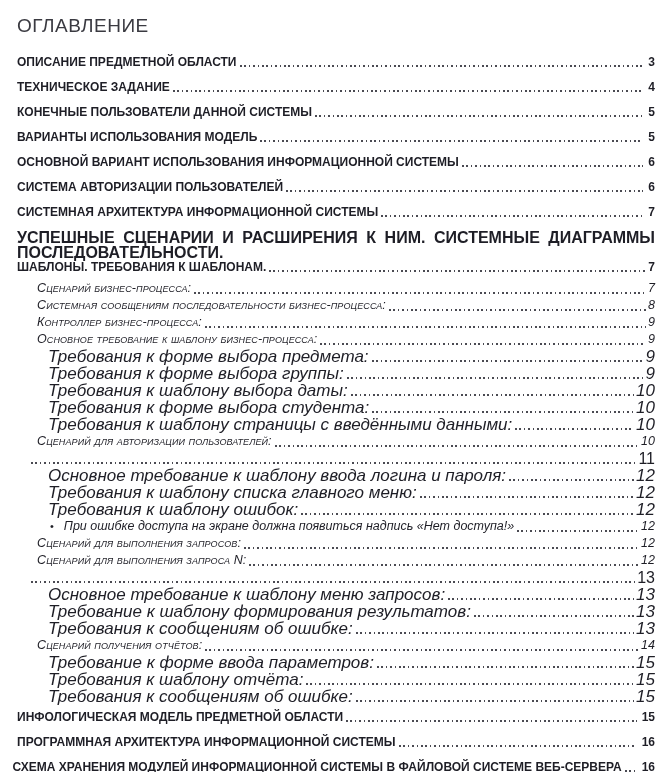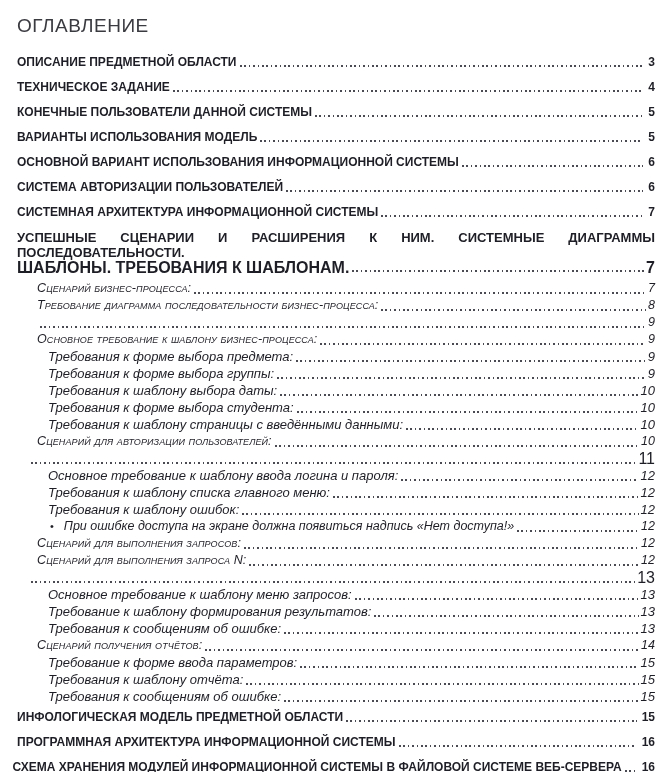--- a/index.html
+++ b/index.html
@@ -23,35 +23,35 @@
   }
   .page-num{white-space:nowrap;}
   
   .lvl1{font-size:12px;font-weight:700;line-height:15px;padding:5px 0;justify-content:flex-end;}
   .lvl1 .page-num{padding-left:3px;}
   
   .lvl2{font-size:12.5px;font-weight:400;line-height:17px;}
   .lvl2 .entry-text{font-variant:small-caps;letter-spacing:.1px;}
   .lvl2{padding-left:20px;font-style:italic;}
   
-  .lvl3{font-size:13px;font-style:italic;line-height:17px;padding-left:31px;}
+  .lvl3{font-size:17px;font-style:italic;line-height:17px;padding-left:31px;}
   .lvl3 .page-num{font-style:italic;}
   
   .lvlbullet{font-size:12.5px;font-style:italic;line-height:17px;padding-left:33px;}
   .lvlbullet .bullet{font-style:normal;margin-right:10px;font-size:11px;}
   .lvlbullet .page-num{font-style:italic;}
   
   .lvlempty{font-size:16px;line-height:17px;padding-left:11px;}
   
   .multi{padding:5px 0;}
   .justify-line{
-    font-size:13px;font-weight:700;line-height:15px;
+    font-size:16px;font-weight:700;line-height:15px;
     text-align:justify;text-align-last:justify;
   }
-  .multi .row{font-size:16px;font-weight:700;line-height:15px;}
+  .multi .row{font-size:12px;font-weight:700;line-height:15px;}
   .entry-text{white-space:nowrap;}
   .justify-line{white-space:normal;}
 </style>
 </head>
 <body style="--ink: #1e1e26; --title: #3a3a41; --dots: #4a4a52;">
 
 <div class="page">
   <div class="toc-title">ОГЛАВЛЕНИЕ</div>
   <div class="toc-list">
       <div class="row lvl1">
@@ -96,25 +96,26 @@
           <span class="leader"></span>
           <span class="page-num">7</span>
         </div>
       </div>
       <div class="row lvl2">
         <span class="entry-text">Сценарий бизнес-процесса:</span>
         <span class="leader"></span>
         <span class="page-num">7</span>
       </div>
       <div class="row lvl2">
-        <span class="entry-text">Требование диаграмма последовательности бизнес-процесса:</span>
+        <span class="entry-text">Системная сообщениям последовательности бизнес-процесса:</span>
         <span class="leader"></span>
         <span class="page-num">8</span>
       </div>
       <div class="row lvl2">
+        <span class="entry-text">Контроллер бизнес-процесса:</span>
         <span class="leader"></span>
         <span class="page-num">9</span>
       </div>
       <div class="row lvl2">
         <span class="entry-text">Основное требование к шаблону бизнес-процесса:</span>
         <span class="leader"></span>
         <span class="page-num">9</span>
       </div>
       <div class="row lvl3">
         <span class="entry-text">Требования к форме выбора предмета:</span>

